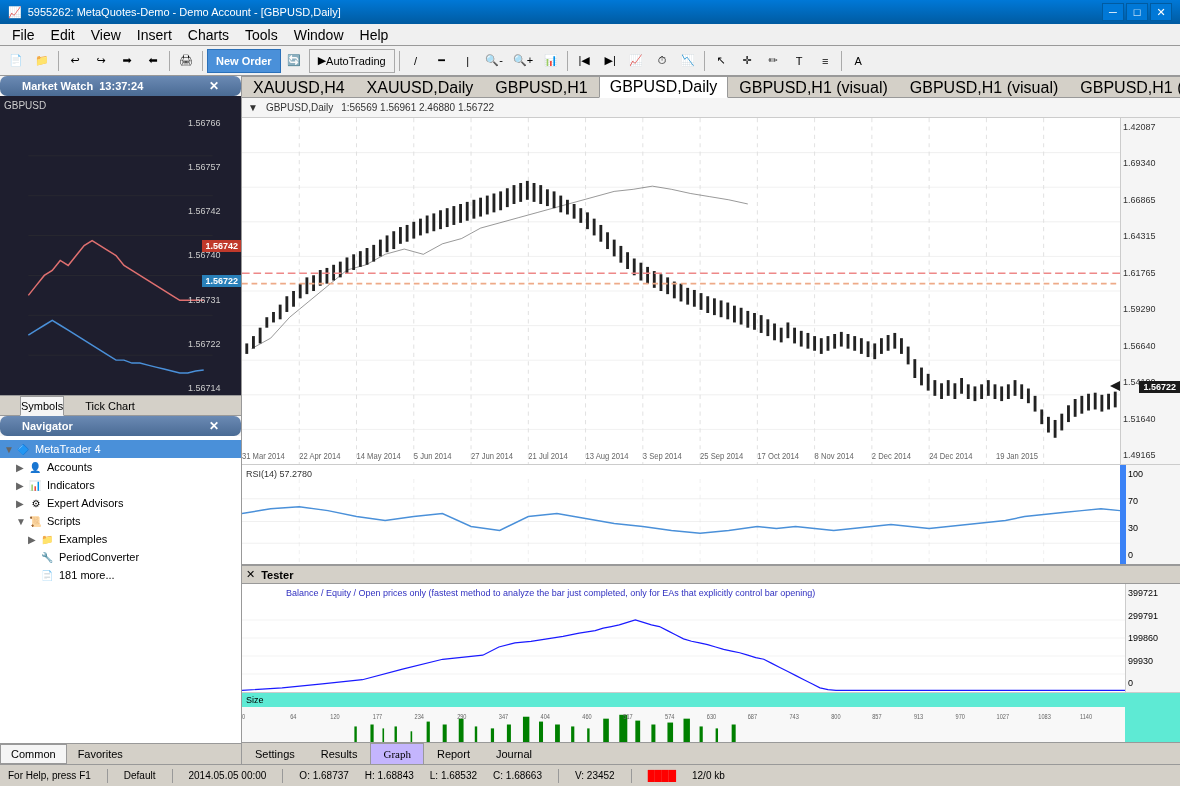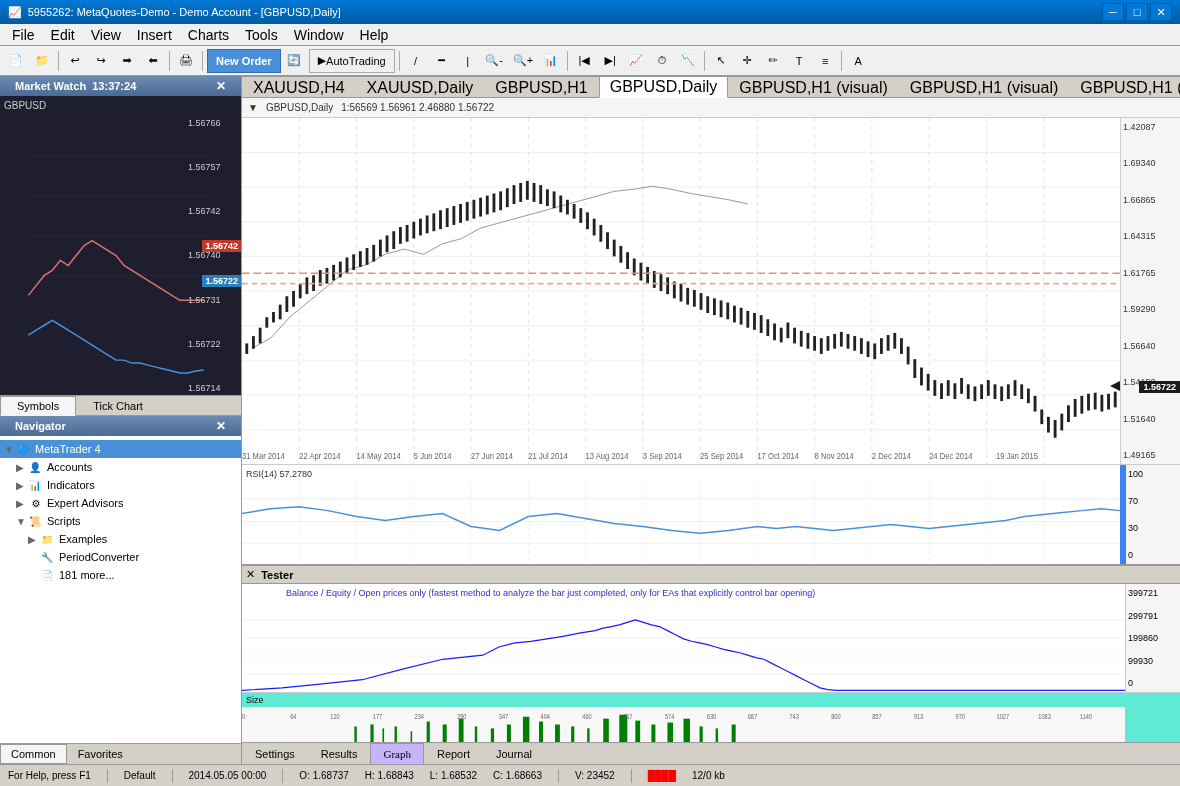--- a/index.html
+++ b/index.html
@@ -98,23 +98,24 @@
       flex-direction: column;
       border-bottom: 1px solid #999;
     }
     .panel-header {
       background: linear-gradient(to bottom, #6b8ab4, #4a6b94);
       color: white;
       height: 20px;
       display: flex;
       align-items: center;
       justify-content: space-between;
-      padding: 0 15px;
+      padding: 0 22px;
       font-size: 11px;
       font-weight: bold;
+      border-radius: 7px;
     }
     .panel-close { cursor: pointer; font-size: 12px; color: white; }
     .market-chart-area {
       flex: 1;
       background: #1e1e2e;
       position: relative;
       overflow: hidden;
     }
     .symbol-label {
       position: absolute;
@@ -162,25 +163,26 @@
       font-weight: bold;
     }
 
     
     .panel-tabs {
       display: flex;
       background: #d4d0c8;
       border-top: 1px solid #999;
     }
     .panel-tab {
-      padding: 3px 16px;
+      padding: 3px 0;
       cursor: pointer;
       font-size: 11px;
       border: 1px solid transparent;
       border-bottom: none;
+      margin-left: 20px;
     }
     .panel-tab.active {
       background: #f5f5f5;
       border-color: #999;
       border-bottom: 1px solid #f5f5f5;
       margin-bottom: -1px;
     }
 
     
     .navigator {

